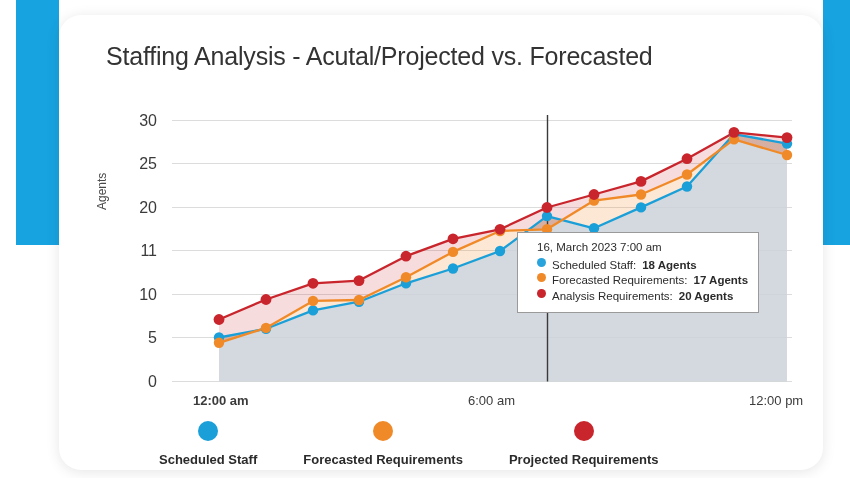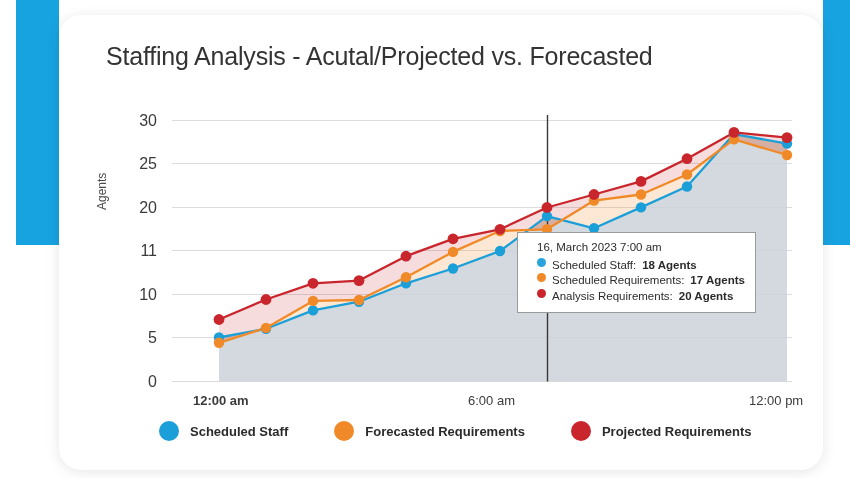--- a/index.html
+++ b/index.html
@@ -107,20 +107,21 @@
     gap: 0;
   }
   .legend-item {
     display: flex;
     align-items: center;
     gap: 11px;
     font-size: 13px;
     font-weight: bold;
     color: #2b2b2b;
     white-space: nowrap;
+    flex-direction: column;
   }
   .legend-item + .legend-item { margin-left: 46px; }
   .legend-dot {
     width: 20px; height: 20px;
     border-radius: 50%;
     flex: none;
   }
 </style>
 </head>
 <body>
@@ -247,21 +248,21 @@
 
       <div class="tooltip">
         <div class="tt-date">16, March 2023 7:00 am</div>
         <div class="tt-row">
           <span class="tt-dot" style="background:#29A3DC"></span>
           <span>Scheduled Staff:</span>
           <span class="tt-val">18 Agents</span>
         </div>
         <div class="tt-row">
           <span class="tt-dot" style="background:#F08A28"></span>
-          <span>Scheduled Requirements:</span>
+          <span>Forecasted Requirements:</span>
           <span class="tt-val">17 Agents</span>
         </div>
         <div class="tt-row">
           <span class="tt-dot" style="background:#C9252C"></span>
           <span>Analysis Requirements:</span>
           <span class="tt-val">20 Agents</span>
         </div>
       </div>
 
     </div>

